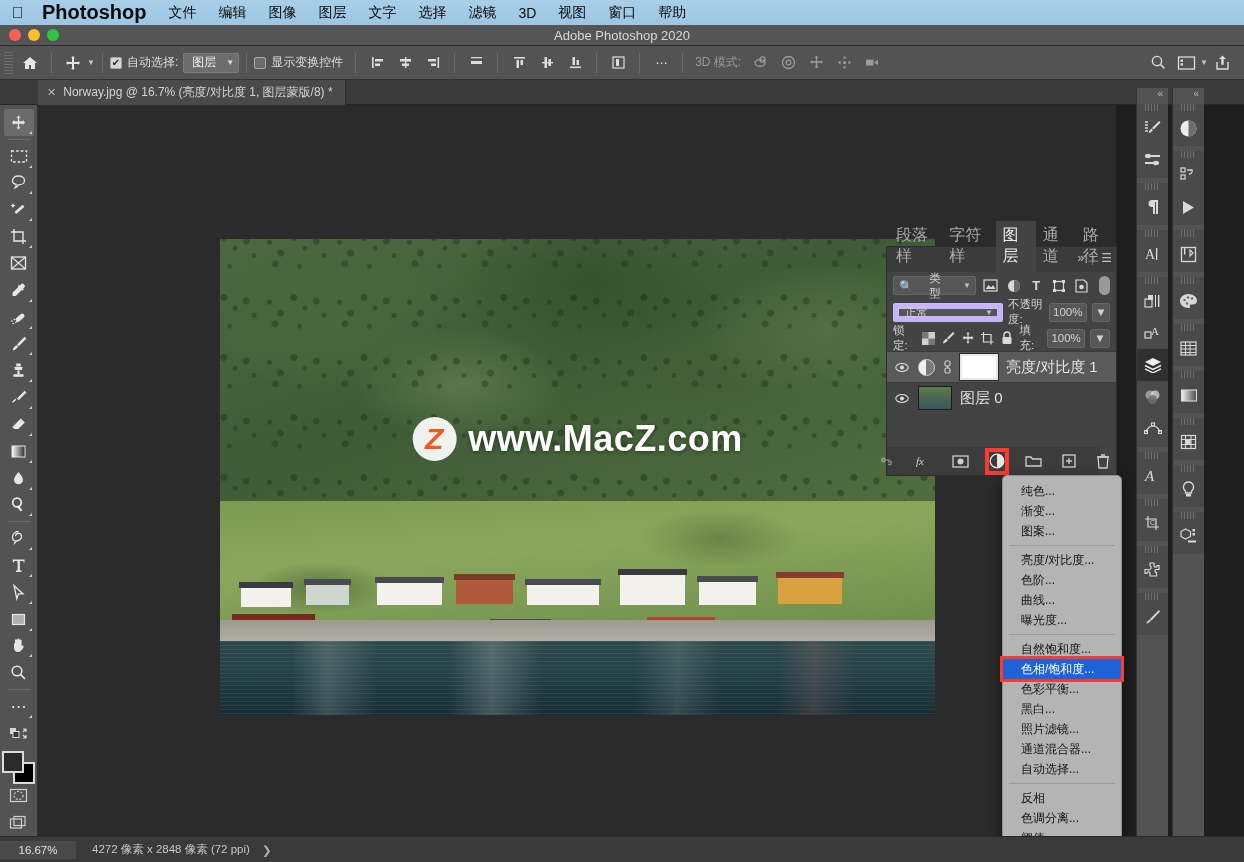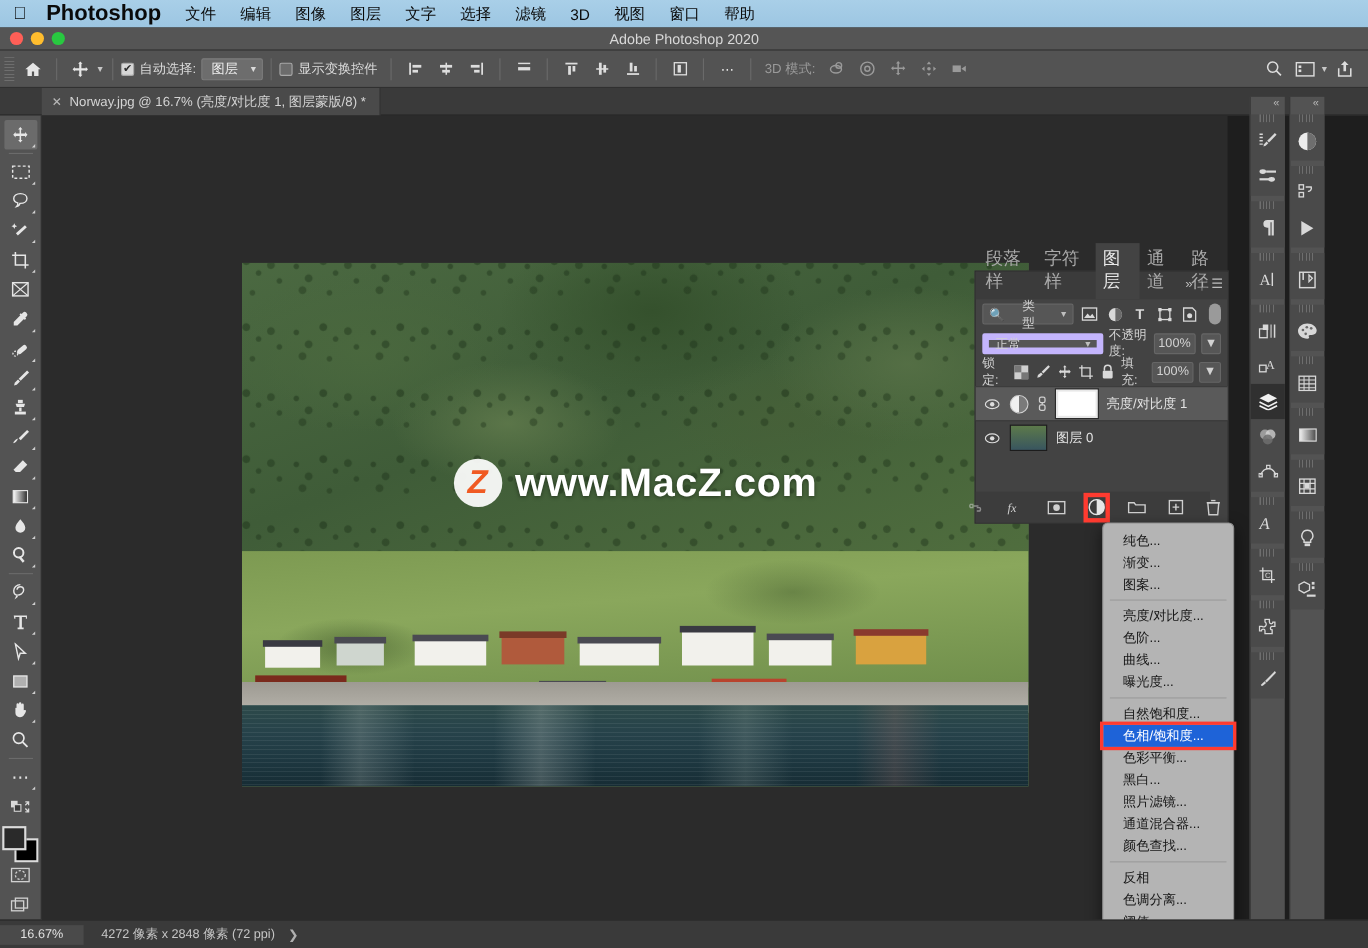--- a/index.html
+++ b/index.html
@@ -179,21 +179,21 @@
   .lrow { height: 31px; display: flex; align-items: center; gap: 8px; padding: 0 8px;
     border-top: 1px solid #3a3a3a; }
   .lrow.sel { background: #5a5a5a; }
   .eye { width: 15px; color: #ddd; font-size: 12px; text-align: center; }
   .thumbimg { width: 34px; height: 24px; border: 1px solid #1c1c1c;
     background: linear-gradient(#5d7a4a,#38555f); }
   .maskthumb { width: 38px; height: 26px; background: #ffffff; border: 2px solid #e8e8e8;
     outline: 1px solid #2a2a2a; }
   .adjicon { width: 17px; height: 17px; border-radius: 50%;
     background: linear-gradient(90deg,#f0f0f0 50%, #7a7a7a 50%); border: 1px solid #d0d0d0; }
-  .lname { font-size: 12px; color: #e2e2e2; }
+  .lname { font-size: 15px; color: #e2e2e2; }
   .chain { color: #cfcfcf; font-size: 11px; }
   .lbar { position: absolute; left: 0; right: 16px; bottom: 0; height: 28px; background: #3c3c3c;
     display: flex; align-items: center; justify-content: center; gap: 20px; color: #cfcfcf; }
   .lbtn { width: 19px; height: 19px; display: flex; align-items: center; justify-content: center;
     font-size: 13px; position: relative; }
   .lbtn.hl { outline: 4px solid #ff3b30; }
 
   
   .menu {
     position: absolute; left: 1002px; top: 475px; width: 120px;
@@ -801,21 +801,21 @@
     <div class="mitem">色阶...</div>
     <div class="mitem">曲线...</div>
     <div class="mitem">曝光度...</div>
     <div class="mdiv"></div>
     <div class="mitem">自然饱和度...</div>
     <div class="mitem sel">色相/饱和度...</div>
     <div class="mitem">色彩平衡...</div>
     <div class="mitem">黑白...</div>
     <div class="mitem">照片滤镜...</div>
     <div class="mitem">通道混合器...</div>
-    <div class="mitem">颜色查找...</div>
+    <div class="mitem">自动选择...</div>
     <div class="mdiv"></div>
     <div class="mitem">反相</div>
     <div class="mitem">色调分离...</div>
     <div class="mitem">阈值...</div>
     <div class="mitem">渐变映射...</div>
 
   </div>
 
   <div class="rail r1">
     <div class="railhead">«</div>

